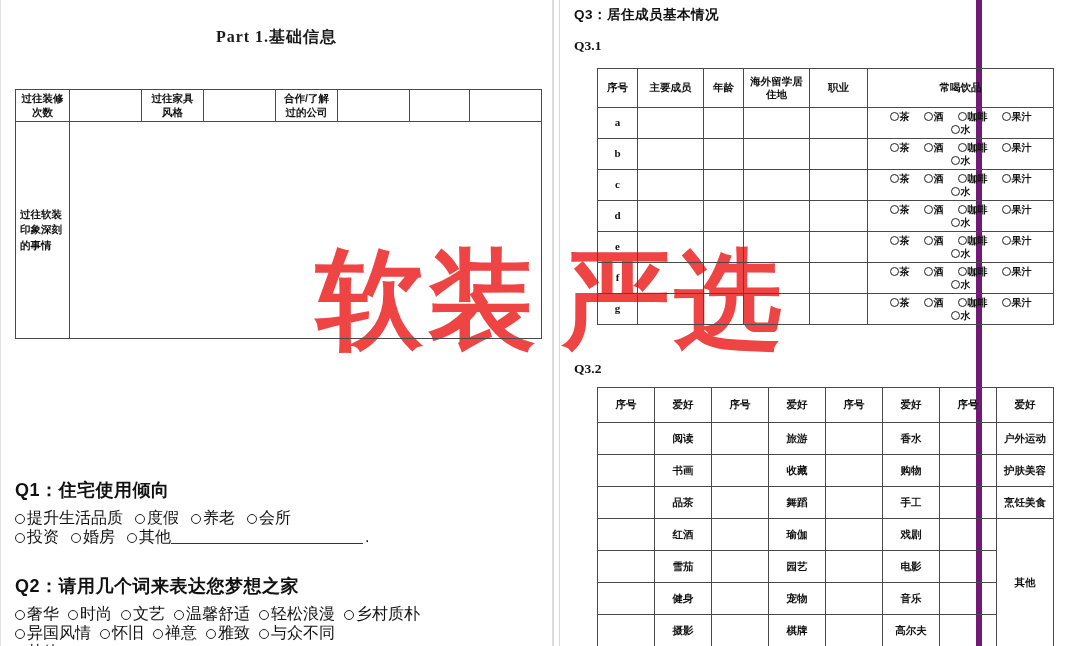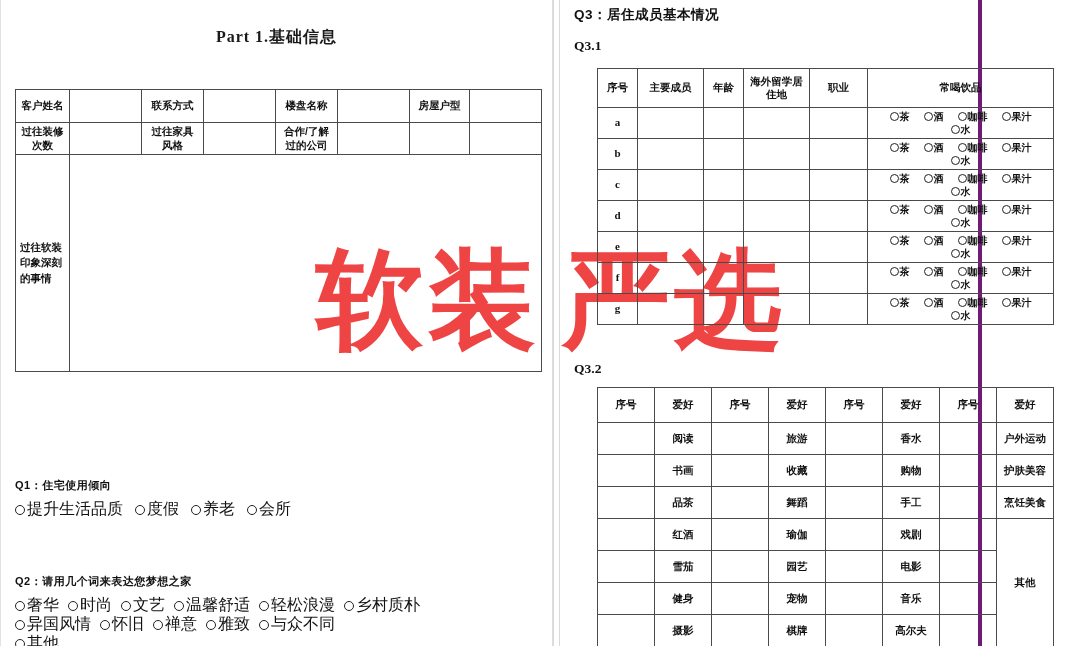--- a/index.html
+++ b/index.html
@@ -49,21 +49,21 @@
   }
   .divider{
     width:5px;height:646px;
     background:#ffffff;
     border-left:1px solid #d9d9d9;
     border-right:1px solid #d9d9d9;
     z-index:2;
   }
   .panel-right{
     width:422px;height:646px;
-    border-right:4px solid #701a75;
+    border-right:6px solid #701a75;
   }
 
   
   .part-title{
     text-align:center;
     font-family:"Liberation Serif","DejaVu Serif",serif;
     font-weight:bold;
     font-size:16px;
     letter-spacing:1px;
     margin-top:27px;
@@ -97,21 +97,21 @@
   #part1-table td.tall{height:216px;vertical-align:middle;}
   #part1-table td.lbl-vert{
     line-height:1.45;
     text-align:left;
     padding-left:4px;
   }
 
   
   .qblock{position:absolute;left:14px;}
   .q-head{
-    font-size:11px;font-weight:bold;
+    font-size:18px;font-weight:bold;
     font-family:"Liberation Sans","DejaVu Sans",sans-serif;
     color:#111;
     margin-bottom:6px;
     letter-spacing:.5px;
   }
   .opt-row{
     font-size:16px;
     color:#111;
     line-height:19px;
     white-space:nowrap;
@@ -195,50 +195,41 @@
         <col style="width:54px">
           <col style="width:72px">
         <col style="width:62px">
           <col style="width:72px">
         <col style="width:62px">
           <col style="width:72px">
         <col style="width:60px">
           <col style="width:72px">
       </colgroup>
       <tbody id="part1-body">
-          <tr>
-            <td>客户姓名</td>
-            <td class="blank"></td>
-            <td>联系方式</td>
-            <td class="blank"></td>
-            <td>楼盘名称</td>
-            <td class="blank"></td>
-            <td>房屋户型</td>
-            <td class="blank"></td>
-          </tr>
           <tr class="r4">
             <td>过往装修<br>次数</td>
             <td class="blank"></td>
             <td>过往家具<br>风格</td>
             <td class="blank"></td>
             <td>合作/了解<br>过的公司</td>
             <td class="blank"></td>
             <td class="blank"></td>
             <td class="blank"></td>
           </tr>
           <tr>
             <td class="tall lbl-vert">过往软装<br>印象深刻<br>的事情</td>
             <td class="tall blank" colspan="7"></td>
           </tr>
         </tbody>
     </table>
 
     <div class="qblock" style="top:478px;">
       <div class="q-head">Q1：住宅使用倾向</div>
       <div class="opt-row" id="q1-row1"><span class="opt"><span class="circ"></span><span>提升生活品质</span></span><span class="opt"><span class="circ"></span><span>度假</span></span><span class="opt"><span class="circ"></span><span>养老</span></span><span class="opt"><span class="circ"></span><span>会所</span></span></div>
+      <div class="opt-row" id="q1-row2"><span class="opt"><span class="circ"></span><span>投资</span></span><span class="opt"><span class="circ"></span><span>婚房</span></span><span class="opt" style="margin-right: 0px;"><span class="circ"></span><span>其他</span></span><span class="fill-line" style="width: 192px;"></span><span class="dot-end">.</span></div>
     </div>
 
     <div class="qblock" style="top:574px;">
       <div class="q-head">Q2：请用几个词来表达您梦想之家</div>
       <div class="opt-row" id="q2-row1"><span class="opt tight"><span class="circ"></span><span>奢华</span></span><span class="opt tight"><span class="circ"></span><span>时尚</span></span><span class="opt tight"><span class="circ"></span><span>文艺</span></span><span class="opt tight"><span class="circ"></span><span>温馨舒适</span></span><span class="opt tight"><span class="circ"></span><span>轻松浪漫</span></span><span class="opt tight"><span class="circ"></span><span>乡村质朴</span></span></div>
       <div class="opt-row" id="q2-row2"><span class="opt tight"><span class="circ"></span><span>异国风情</span></span><span class="opt tight"><span class="circ"></span><span>怀旧</span></span><span class="opt tight"><span class="circ"></span><span>禅意</span></span><span class="opt tight"><span class="circ"></span><span>雅致</span></span><span class="opt tight"><span class="circ"></span><span>与众不同</span></span></div>
       <div class="opt-row" id="q2-row3"><span class="opt" style="margin-right: 0px;"><span class="circ"></span><span>其他</span></span><span class="fill-line" style="width: 270px;"></span><span class="dot-end">.</span></div>
     </div>
 
   </div>

